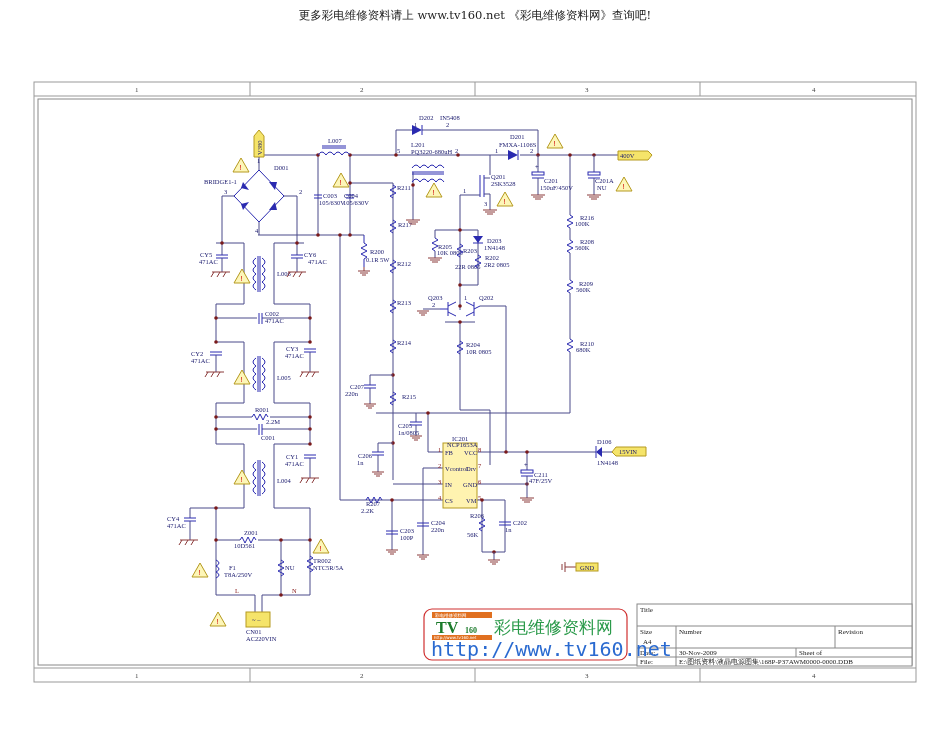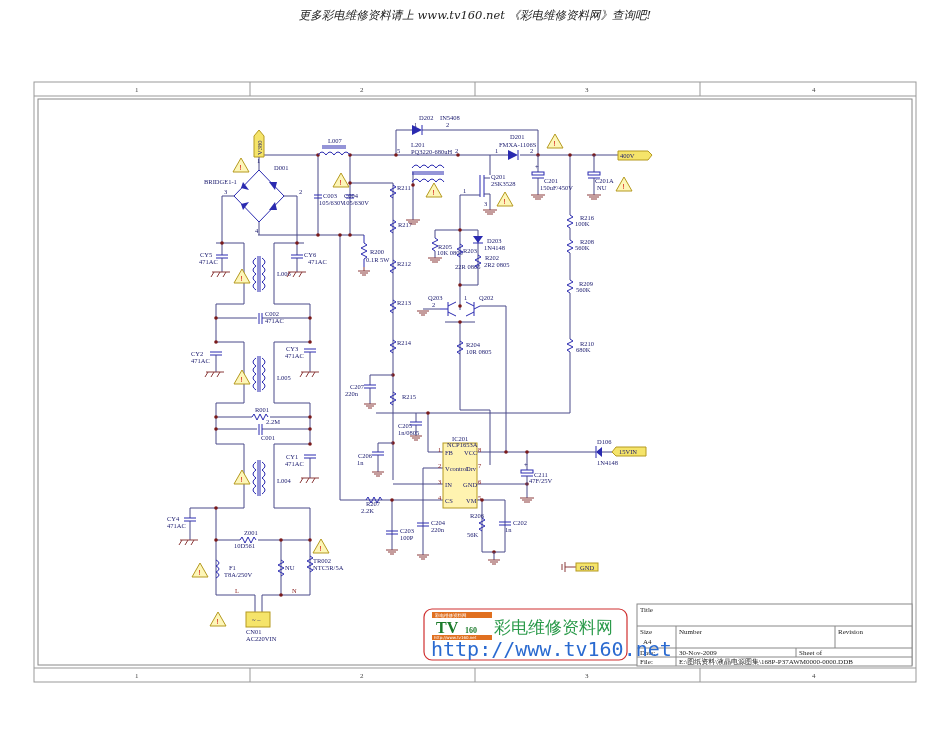--- a/index.html
+++ b/index.html
@@ -1,17 +1,17 @@
 <!DOCTYPE html>
 <html><head>
 <meta charset="utf-8">
 <style>
   html,body{margin:0;padding:0;background:#fff;}
   body{width:950px;height:735px;position:relative;overflow:hidden;font-family:"Liberation Serif",serif;}
-  #header-note{position:absolute;top:8px;left:0;width:950px;text-align:center;font-family:"DejaVu Serif",serif;font-size:11.5px;color:#222;font-style:italic;}
+  #header-note{position:absolute;top:8px;left:0;width:950px;text-align:center;font-family:"DejaVu Serif",serif;font-size:11.5px;color:#222;}
   svg#sch{position:absolute;left:0;top:0;}
   .lbl{font-family:"Liberation Serif",serif;font-size:6.5px;fill:#1b1b6e;}
   .lblr{font-family:"Liberation Serif",serif;font-size:6.5px;fill:#8b2020;}
   .zone{font-family:"Liberation Serif",serif;font-size:7px;fill:#444;}
   .tb{font-family:"Liberation Serif",serif;font-size:7px;fill:#222;}
   .wire{stroke:#4a4a8a;stroke-width:1;fill:none;}
   .comp{stroke:#2a2ab0;stroke-width:1;fill:none;}
   .gnd{stroke:#8b3a3a;stroke-width:1;fill:none;}
   .dot{fill:#7a1a1a;}
 </style>

